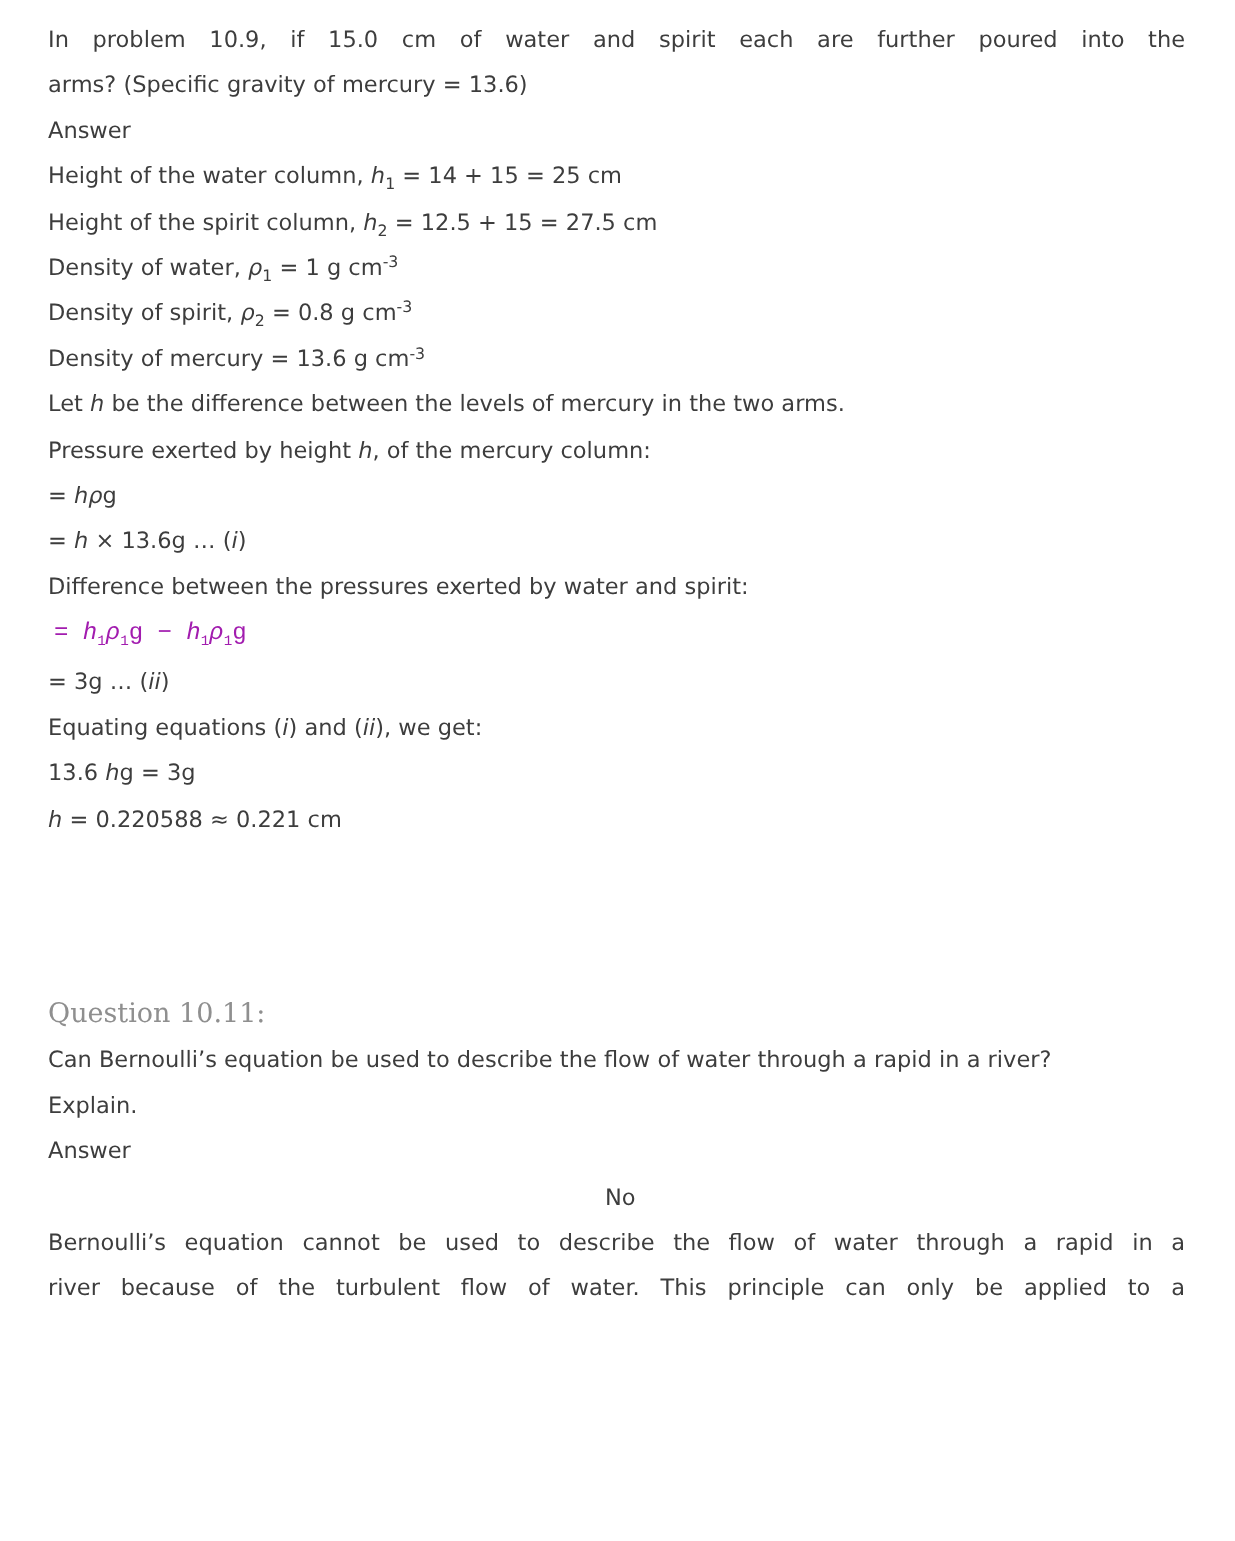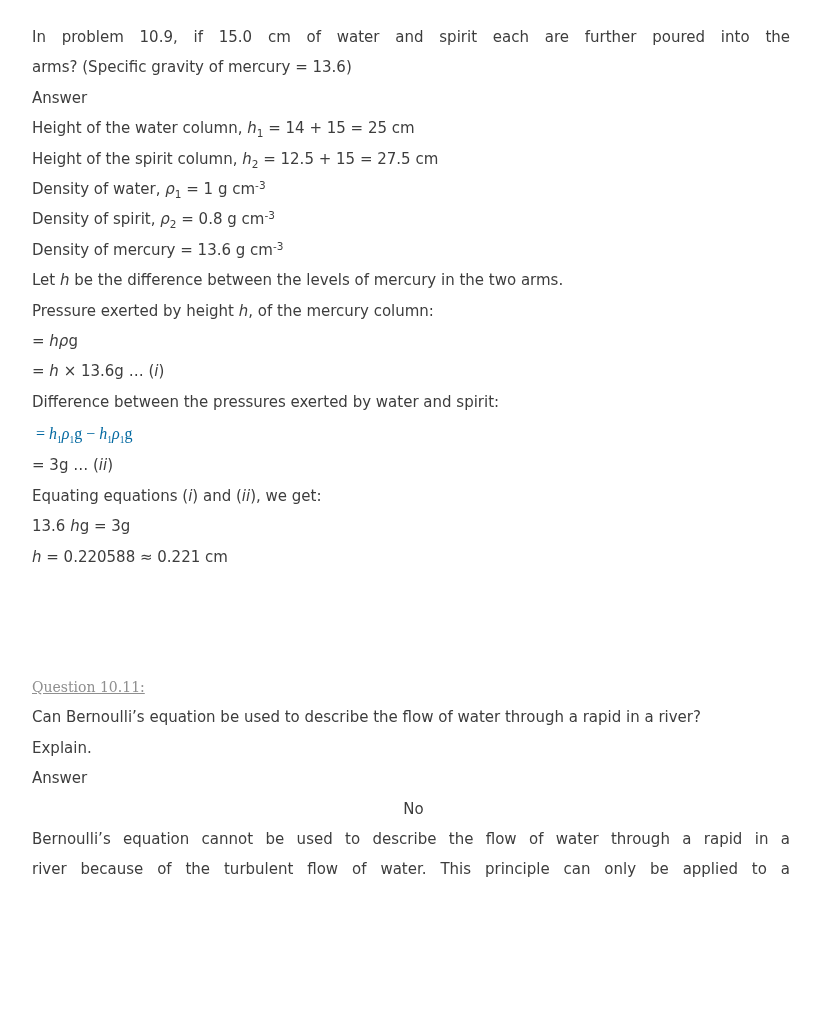--- a/index.html
+++ b/index.html
@@ -9,21 +9,21 @@
   }
   body {
     width: 823px;
     height: 1027px;
     overflow: hidden;
   }
   .doc {
     box-sizing: border-box;
     width: 823px;
     min-height: 1027px;
-    padding: 22px 33px 0 32px;
+    padding: 11px 33px 0 32px;
     font-family: "DejaVu Sans", "Liberation Sans", sans-serif;
     font-size: 15px;
     color: #3d3d3d;
     background: #ffffff;
   }
   .line {
     line-height: 30.4px;
     white-space: normal;
   }
   
@@ -33,32 +33,31 @@
   }
   sub, sup {
     font-style: normal;
     line-height: 0;
     font-size: 10.5px;
   }
   sub { vertical-align: -4px; }
   sup { vertical-align: 5px; }
   
   .equation {
-    font-family: Liberation Serif, serif;
+    font-family: Liberation Mono, monospace;
     font-size: 16px;
-    color: #0369a1;
+    color: #a21caf;
     padding-left: 4px;
     line-height: 33px;
   }
   .equation sub { font-size: 9.5px; vertical-align: -4px; }
   .q-heading {
     font-family: "DejaVu Serif", "Liberation Serif", serif;
-    font-size: 14px;
+    font-size: 18px;
     color: #8f8f8f;
-    text-decoration: underline;
   }
   .indent-sm { padding-left: 5px; text-align: center; }
   .spacer { width: 100%; }
   i { font-style: italic; }
 </style>
 </head>
 <body>
 
 <div class="doc" style="background: rgb(255, 255, 255); color: rgb(61, 61, 61);">
   <div id="doc-body">

